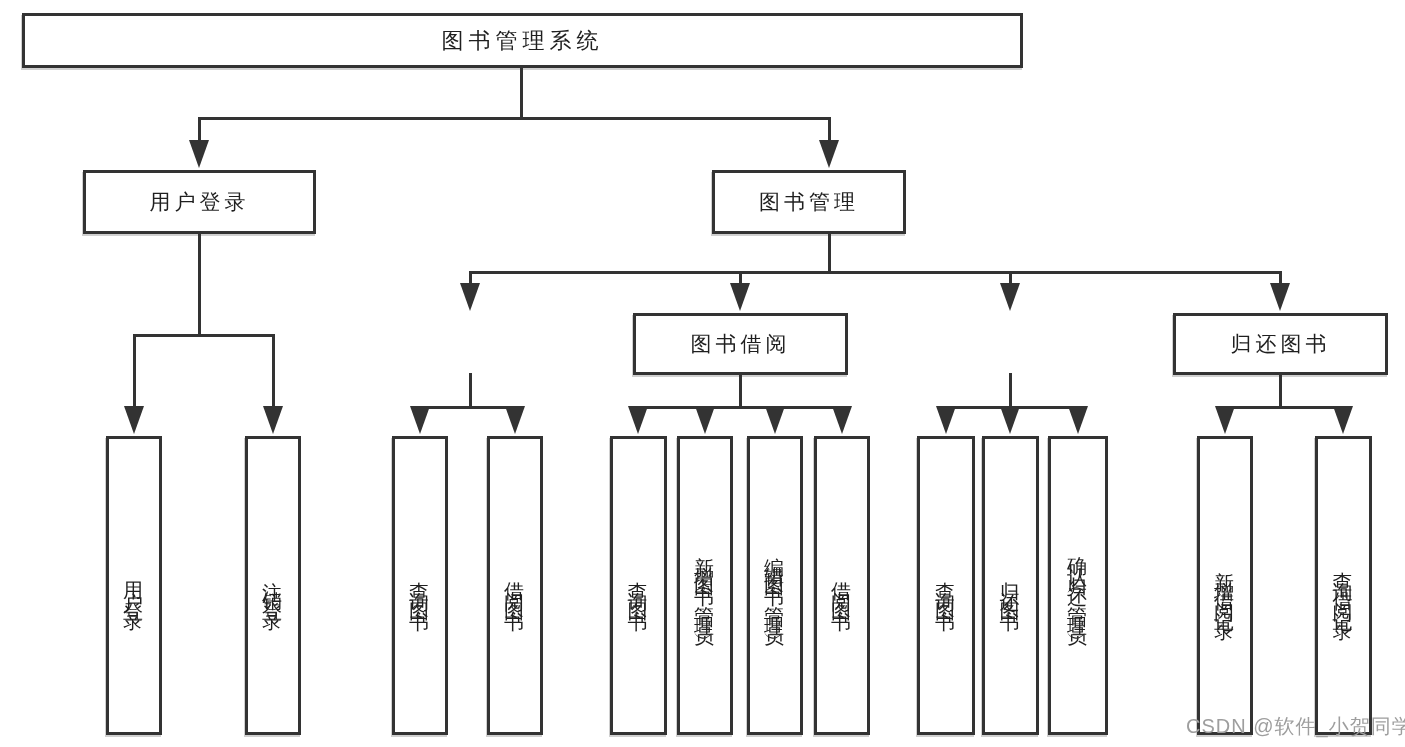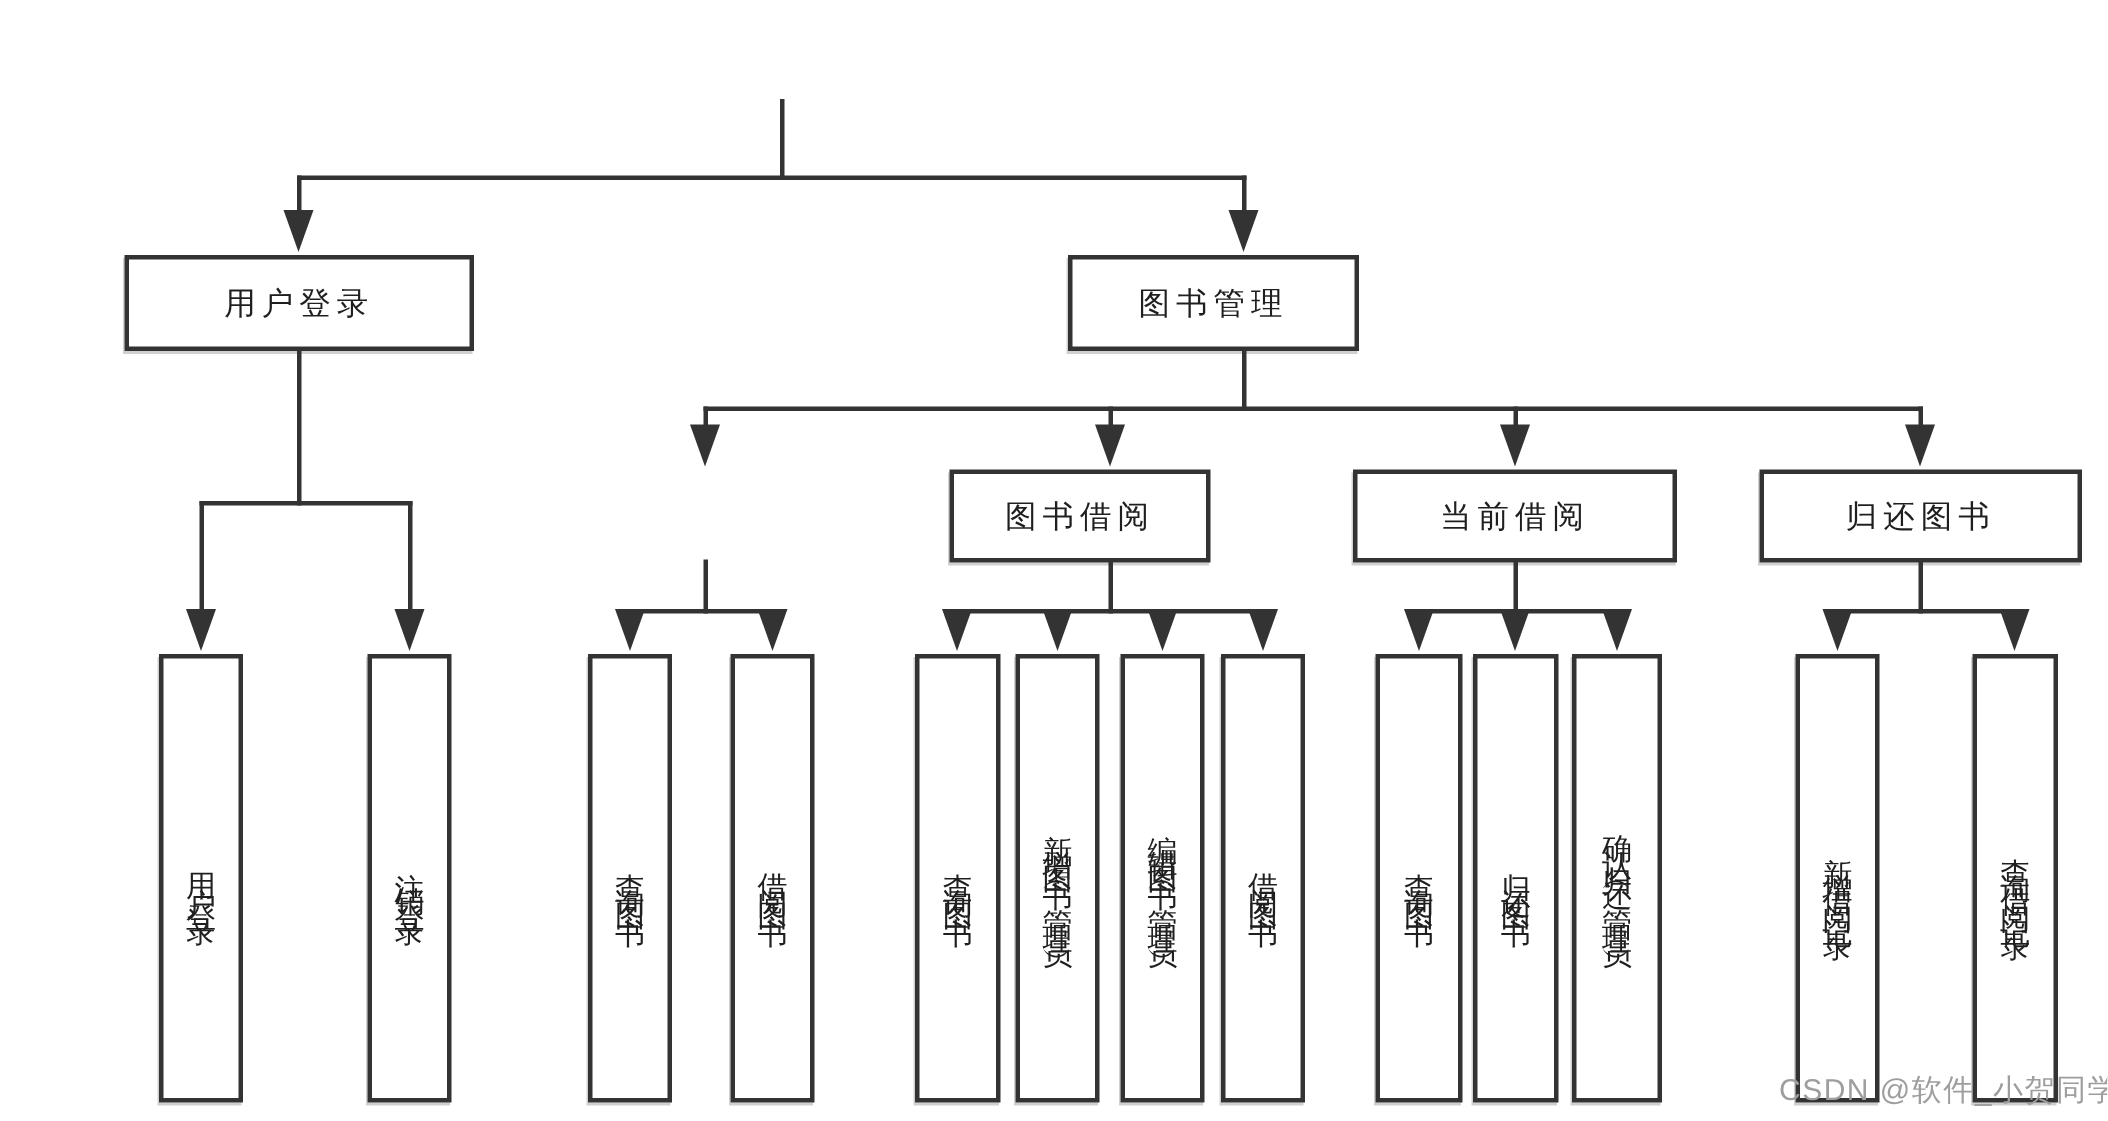--- a/index.html
+++ b/index.html
@@ -51,33 +51,33 @@
     letter-spacing:1px;
     z-index:5;
     white-space:nowrap;
   }
 </style>
 </head>
 <body>
 
 <div class="canvas">
 
+  <div class="box root-box" style="left:22px;top:13px;width:1001px;height:55px;">
+    <span>图书管理系统</span>
+  </div>
 
   <div class="box hbox" style="left:83px;top:170px;width:233px;height:64px;">
     <span>用户登录</span>
   </div>
   <div class="box hbox" style="left:712px;top:170px;width:194px;height:64px;">
     <span>图书管理</span>
   </div>
 
-  <div class="box hbox" style="left:633px;top:313px;width:174px;height:62px;">
+  <div class="box hbox" style="left:633px;top:313px;width:215px;height:62px;">
     <span>图书借阅</span>
-  </div>
-  <div class="box hbox" style="left:902px;top:313px;width:216px;height:62px;">
-    <span>当前借阅</span>
   </div>
   <div class="box hbox" style="left:1173px;top:313px;width:215px;height:62px;">
     <span>归还图书</span>
   </div>
 
   <div class="box leaf" style="left:106px;top:436px;width:56px;height:299px;">
     <span>用户登录</span>
   </div>
   <div class="box leaf" style="left:245px;top:436px;width:56px;height:299px;">
     <span>注销登录</span>

